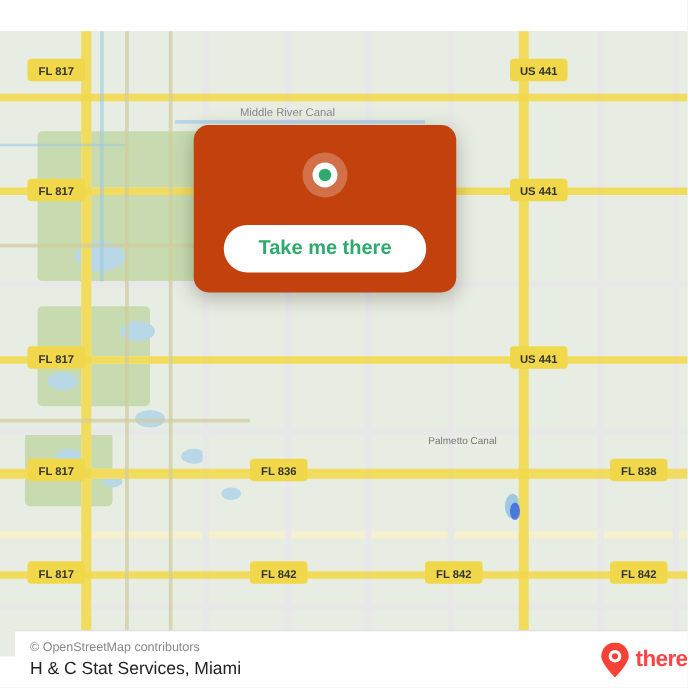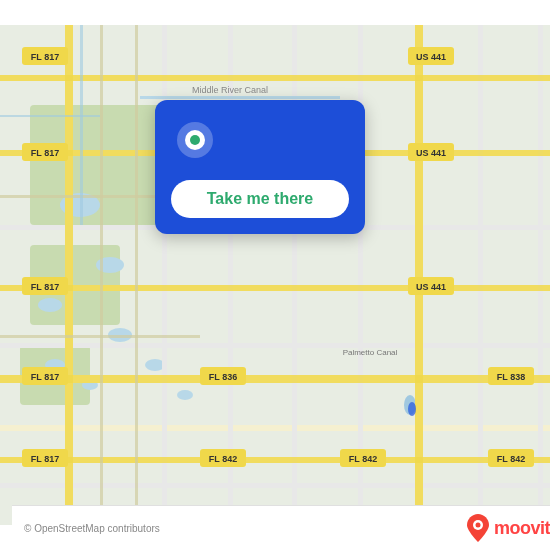--- a/index.html
+++ b/index.html
@@ -24,24 +24,25 @@
       width: 100%;
       height: 100%;
     }
 
     
     .popup-card {
       position: absolute;
       top: 100px;
       left: 155px;
       width: 210px;
-      background-color: #1d4ed8;
+      background-color: #c2410c;
       border-radius: 12px;
       display: flex;
       flex-direction: column;
+      align-items: center;
       padding: 20px 16px 16px 16px;
       box-shadow: 0 4px 16px rgba(0,0,0,0.25);
       z-index: 10;
     }
 
     .popup-pin-icon {
       width: 48px;
       height: 48px;
       margin-bottom: 12px;
     }
@@ -240,24 +241,25 @@
       <circle cx="24" cy="20" r="10" fill="white"></circle>
       <circle cx="24" cy="20" r="5" fill="#2eaa6e"></circle>
     </svg>
     <button class="popup-button">Take me there</button>
   </div>
 
   
   <div class="bottom-bar">
     <div class="bottom-left">
       <span class="attribution-text">© OpenStreetMap contributors</span>
+      <span class="location-text">H &amp; C Stat Services, Miami</span>
     </div>
     <div class="moovit-logo">
 
       <svg class="moovit-pin" viewBox="0 0 24 28" xmlns="http://www.w3.org/2000/svg">
         <path d="M12 0 C6 0 1 5 1 11 C1 17 12 28 12 28 C12 28 23 17 23 11 C23 5 18 0 12 0Z" fill="#f44336"></path>
         <circle cx="12" cy="11" r="5" fill="white"></circle>
         <circle cx="12" cy="11" r="2.5" fill="#f44336"></circle>
       </svg>
-      <span class="moovit-text">moovit</span>
+      <span class="moovit-text">there</span>
     </div>
   </div>
 </div>
 
 </body></html>

